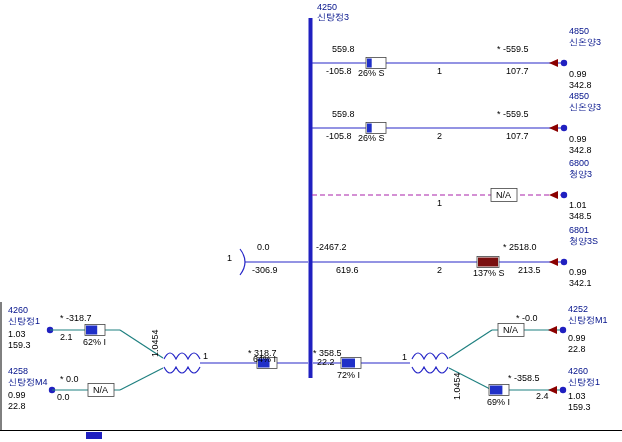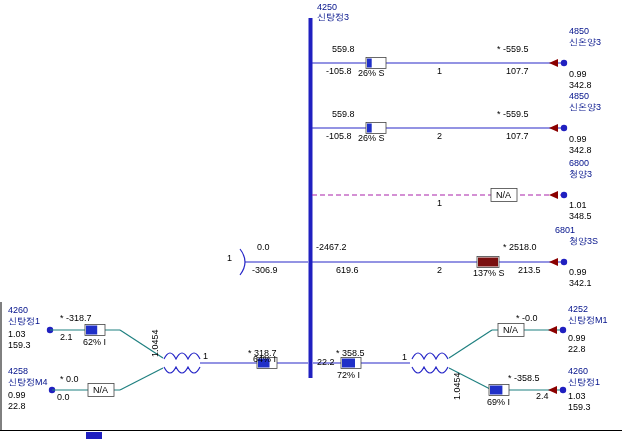--- a/index.html
+++ b/index.html
@@ -118,21 +118,21 @@
 
   <span class="t" style="left:227px;top:253px">1</span>
   <span class="t" style="left:257px;top:242px">0.0</span>
   <span class="t" style="left:252px;top:265px">-306.9</span>
   <span class="t" style="left:316px;top:242px">-2467.2</span>
   <span class="t" style="left:336px;top:265px">619.6</span>
   <span class="t" style="left:437px;top:265px">2</span>
   <span class="t" style="left:473px;top:268px">137% S</span>
   <span class="t" style="left:503px;top:242px">* 2518.0</span>
   <span class="t" style="left:518px;top:265px">213.5</span>
-  <span class="t nb" style="left:555px;top:225px">6801</span>
+  <span class="t nb" style="left:569px;top:225px">6801</span>
   <span class="t nb" style="left:569px;top:236px">청양3S</span>
   <span class="t" style="left:569px;top:267px">0.99</span>
   <span class="t" style="left:569px;top:278px">342.1</span>
 
   <span class="t nb" style="left:8px;top:305px">4260</span>
   <span class="t nb" style="left:8px;top:316px">신탕정1</span>
   <span class="t" style="left:8px;top:329px">1.03</span>
   <span class="t" style="left:8px;top:340px">159.3</span>
   <span class="t" style="left:60px;top:313px">* -318.7</span>
   <span class="t" style="left:60px;top:332px">2.1</span>
@@ -143,21 +143,21 @@
   <span class="t" style="left:8px;top:390px">0.99</span>
   <span class="t" style="left:8px;top:401px">22.8</span>
   <span class="t" style="left:60px;top:374px">* 0.0</span>
   <span class="t" style="left:57px;top:392px">0.0</span>
   <span class="t" style="left:93px;top:385px">N/A</span>
 
   <span class="t rot" style="left:150px;top:357px">1.0454</span>
   <span class="t" style="left:203px;top:351px">1</span>
   <span class="t" style="left:248px;top:348px">* 318.7</span>
   <span class="t" style="left:253px;top:354px">64% I</span>
-  <span class="t" style="left:336px;top:348px">* 358.5</span>
+  <span class="t" style="left:313px;top:348px">* 358.5</span>
   <span class="t" style="left:317px;top:357px">22.2</span>
   <span class="t" style="left:337px;top:370px">72% I</span>
   <span class="t" style="left:402px;top:352px">1</span>
   <span class="t rot" style="left:452px;top:400px">1.0454</span>
 
   <span class="t nb" style="left:568px;top:304px">4252</span>
   <span class="t nb" style="left:568px;top:315px">신탕정M1</span>
   <span class="t" style="left:568px;top:333px">0.99</span>
   <span class="t" style="left:568px;top:344px">22.8</span>
   <span class="t" style="left:516px;top:313px">* -0.0</span>

